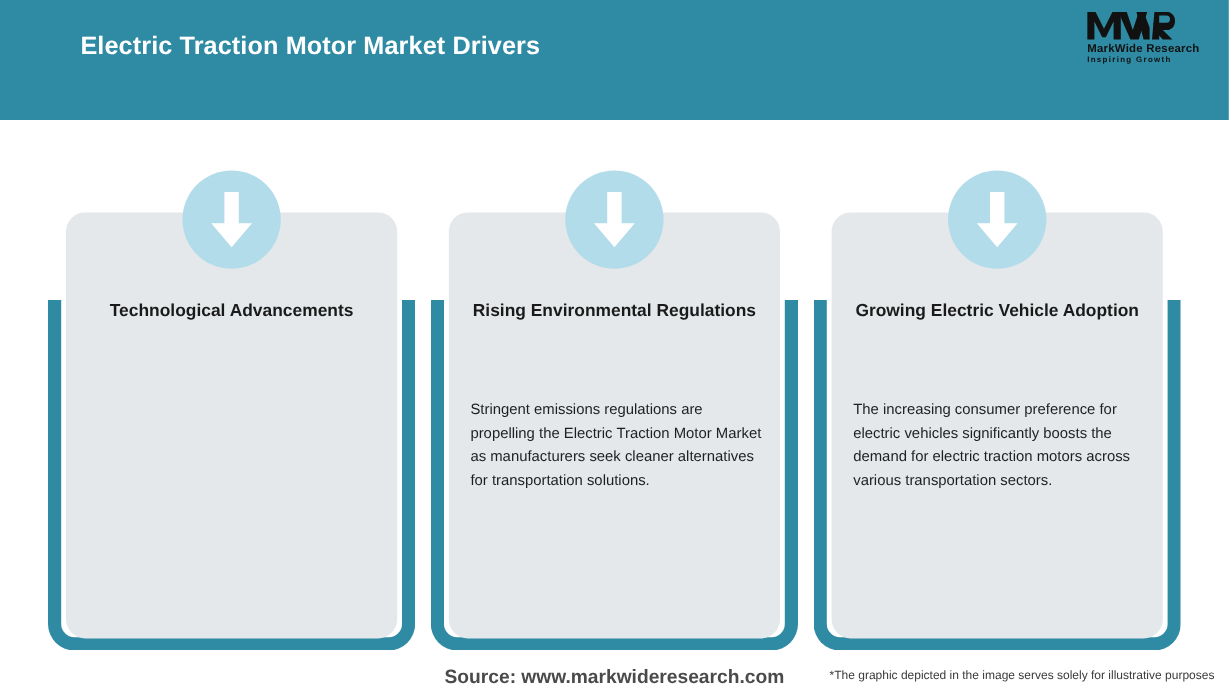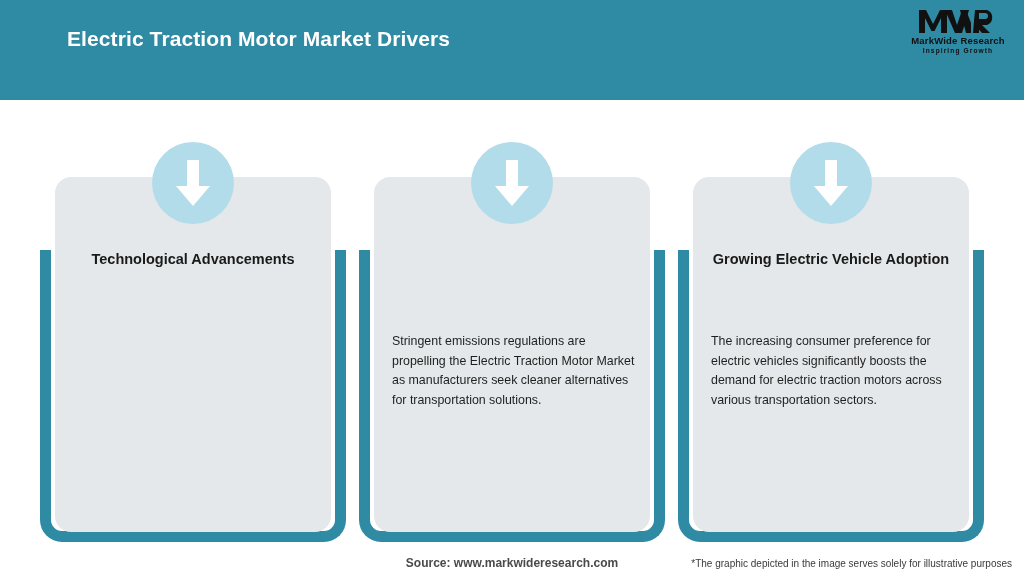--- a/index.html
+++ b/index.html
@@ -36,21 +36,21 @@
     margin-left: 31px;
   }
 
   
   .logo {
     position: absolute;
     right: 14px;
     top: 8px;
     width: 104px;
     height: 56px;
-    text-align: center;
+    text-align: left;
   }
   .logo-mark {
     display: block;
     margin: 0 auto;
     line-height: 0;
   }
   .logo-name {
     display: block;
     font-size: 9.5px;
     font-weight: bold;
@@ -155,21 +155,21 @@
     transform: translate(-50%, -50%);
   }
 
   
   .footer-source {
     position: absolute;
     left: 0;
     right: 0;
     top: 556px;
     text-align: center;
-    font-size: 12px;
+    font-size: 16px;
     font-weight: bold;
     color: #4a4a4a;
   }
   .footer-note {
     position: absolute;
     right: 12px;
     top: 558px;
     font-size: 10px;
     color: #3a3a3a;
     white-space: nowrap;
@@ -210,20 +210,21 @@
     <div class="badge">
       <svg width="40" height="50" viewBox="0 0 40 50" aria-hidden="true">
         <polygon points="14,2 26,2 26,28 37,28 20,48 3,28 14,28" fill="#ffffff"></polygon>
       </svg>
     </div>
   </div>
 
   <div class="card-slot s2">
     <div class="frame"></div>
     <div class="card">
+      <div class="card-title">Rising Environmental Regulations</div>
       <div class="card-body">Stringent emissions regulations are propelling the Electric Traction Motor Market as manufacturers seek cleaner alternatives for transportation solutions.</div>
     </div>
     <div class="badge">
       <svg width="40" height="50" viewBox="0 0 40 50" aria-hidden="true">
         <polygon points="14,2 26,2 26,28 37,28 20,48 3,28 14,28" fill="#ffffff"></polygon>
       </svg>
     </div>
   </div>
 
   <div class="card-slot s3">

